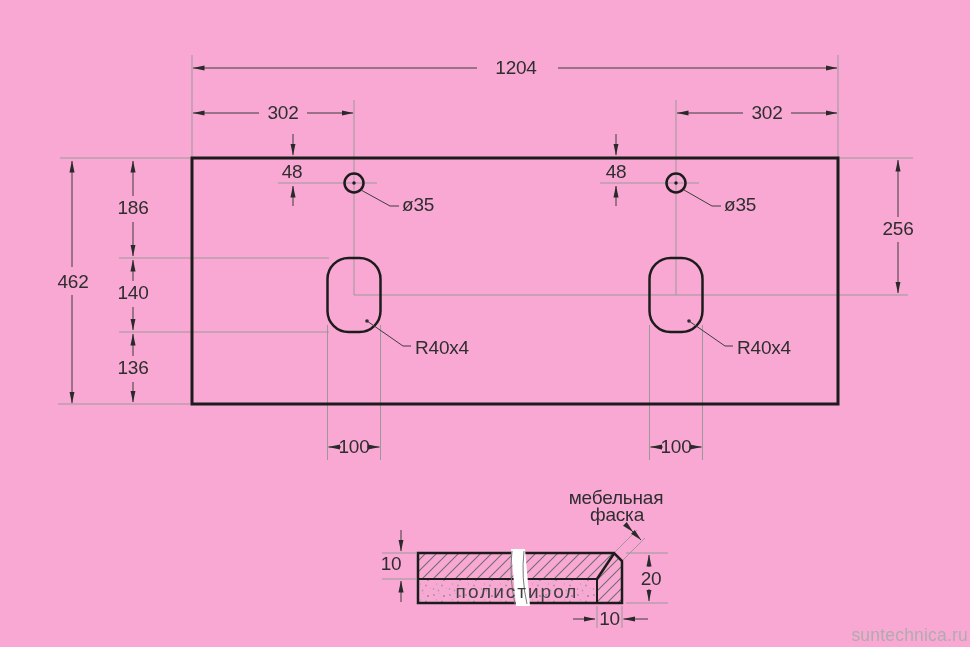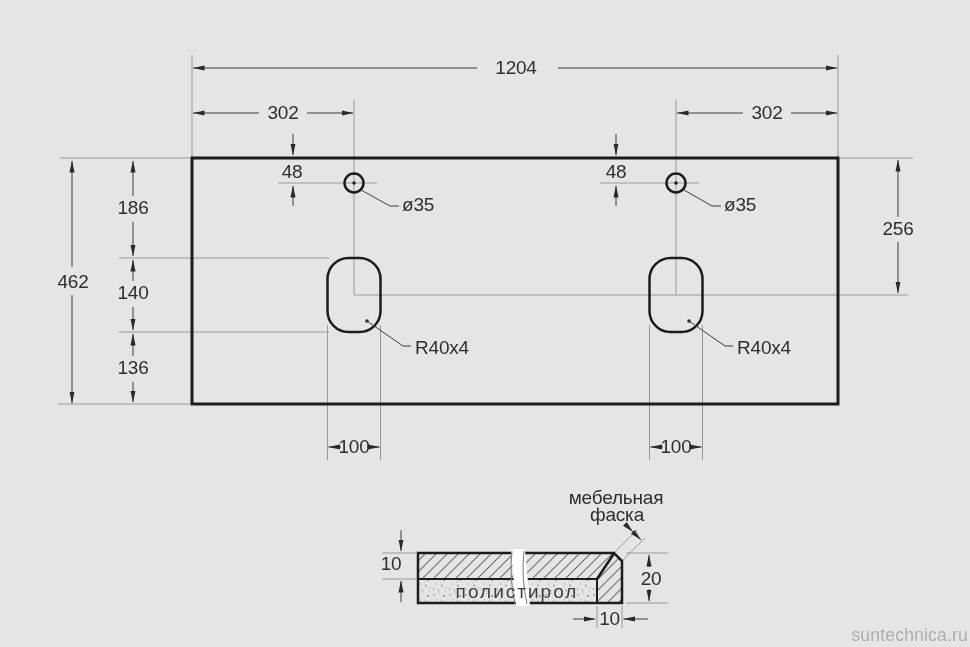--- a/index.html
+++ b/index.html
@@ -1,16 +1,16 @@
 <!DOCTYPE html>
 <html><head>
 <meta charset="utf-8">
 <style>
   html,body{margin:0;padding:0;background:#ffffff;}
-  .stage{position:relative;width:970px;height:647px;background:#e5e5e5;overflow:hidden;}
+  .stage{position:relative;width:970px;height:647px;background:#f9a8d4;overflow:hidden;}
   svg{display:block;}
   .t{font-family:"Liberation Sans",sans-serif;font-size:19px;fill:#2e2e2e;text-anchor:middle;letter-spacing:-0.2px;}
   .t-start{text-anchor:start;}
   .t-end{text-anchor:end;}
   .t-material{letter-spacing:2px;fill:#3f3f3f;}
   .t-watermark{font-size:17.5px;fill:#adadad;letter-spacing:0.2px;}
   .thin{stroke:#999999;stroke-width:1;fill:none;}
   .dim{stroke:#3d3d3d;stroke-width:1;fill:none;}
   .thick{stroke:#1c1c1c;fill:none;}
 </style>

